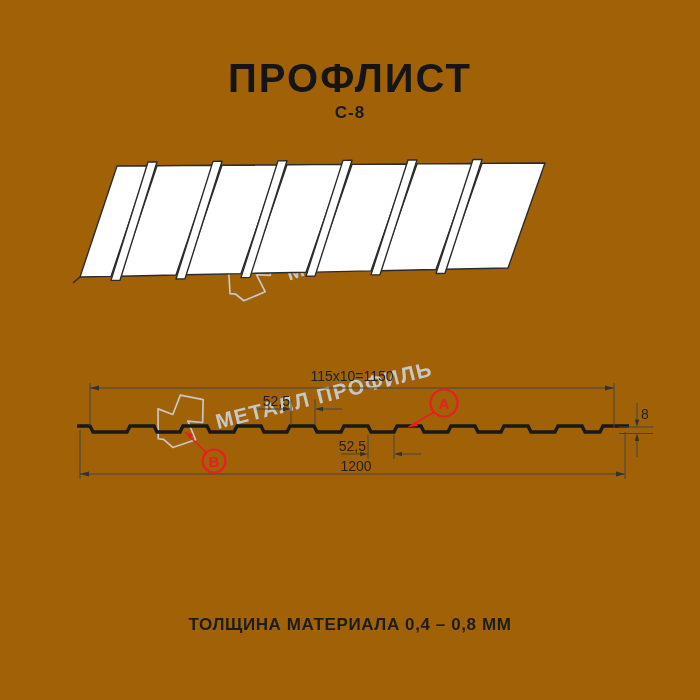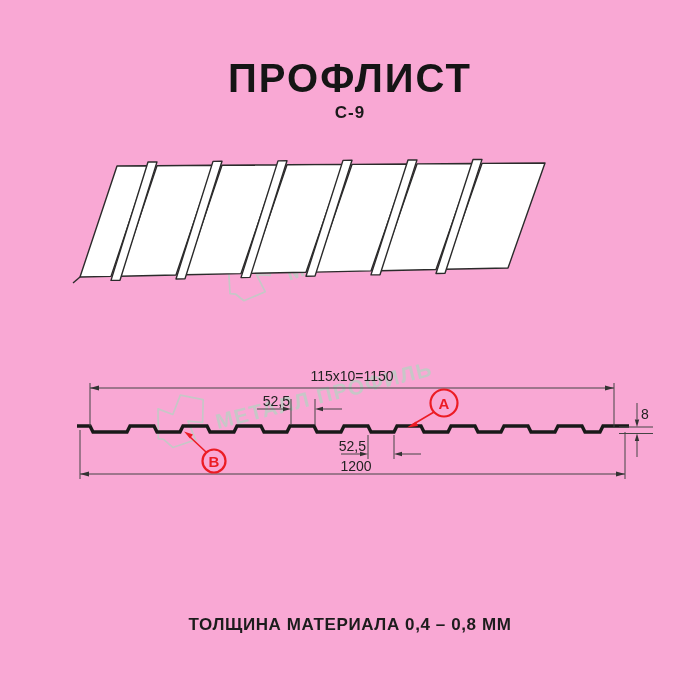--- a/index.html
+++ b/index.html
@@ -1,17 +1,17 @@
 <!DOCTYPE html>
 <html><head>
 <meta charset="utf-8">
 <style>
   html,body{margin:0;padding:0;}
   body{font-family:"Liberation Sans", sans-serif; background:#ffffff;}
-  .stage{position:relative;width:700px;height:700px;background:#f9a8d4;overflow:hidden;}
+  .stage{position:relative;width:700px;height:700px;background:#a16207;overflow:hidden;}
   .title{
     position:absolute;left:0;top:56px;width:700px;text-align:center;
     font-size:40px;font-weight:800;letter-spacing:2px;color:#151515;
   }
   .subtitle{
     position:absolute;left:0;top:103px;width:700px;text-align:center;
     font-size:17px;font-weight:700;letter-spacing:1px;color:#1a1a1a;
   }
   .footer-note{
     position:absolute;left:0;top:615px;width:700px;text-align:center;
@@ -27,21 +27,21 @@
   .redtext{font-family:"Liberation Sans",sans-serif;font-size:15px;font-weight:700;fill:#ec1c24;}
   .wm{stroke:#c7c7c7;stroke-width:1.7;fill:none;stroke-linejoin:round;}
   .wmtext{font-family:"Liberation Sans",sans-serif;font-size:21px;font-weight:700;fill:#c7c7c7;letter-spacing:1.5px;}
 </style>
 </head>
 <body>
 
 <div class="stage">
 
   <div class="title">ПРОФЛИСТ</div>
-  <div class="subtitle">С-9</div>
+  <div class="subtitle">С-8</div>
 
   <svg width="700" height="700" viewBox="0 0 700 700">
 
     <g transform="translate(230,300) rotate(-18)">
       <path class="wm" d="M2,-6 L9,-33 L21,-25 L32,-41 L52,-32 L46,-11 L33,-16 L36,3 L13,5 L7,-4 Z"></path>
       <text class="wmtext" x="62" y="0">МЕТАЛЛ ПРОФИЛЬ</text>
     </g>
 
     <g>
       <line class="sheet" x1="80" y1="277" x2="73" y2="283"></line>

